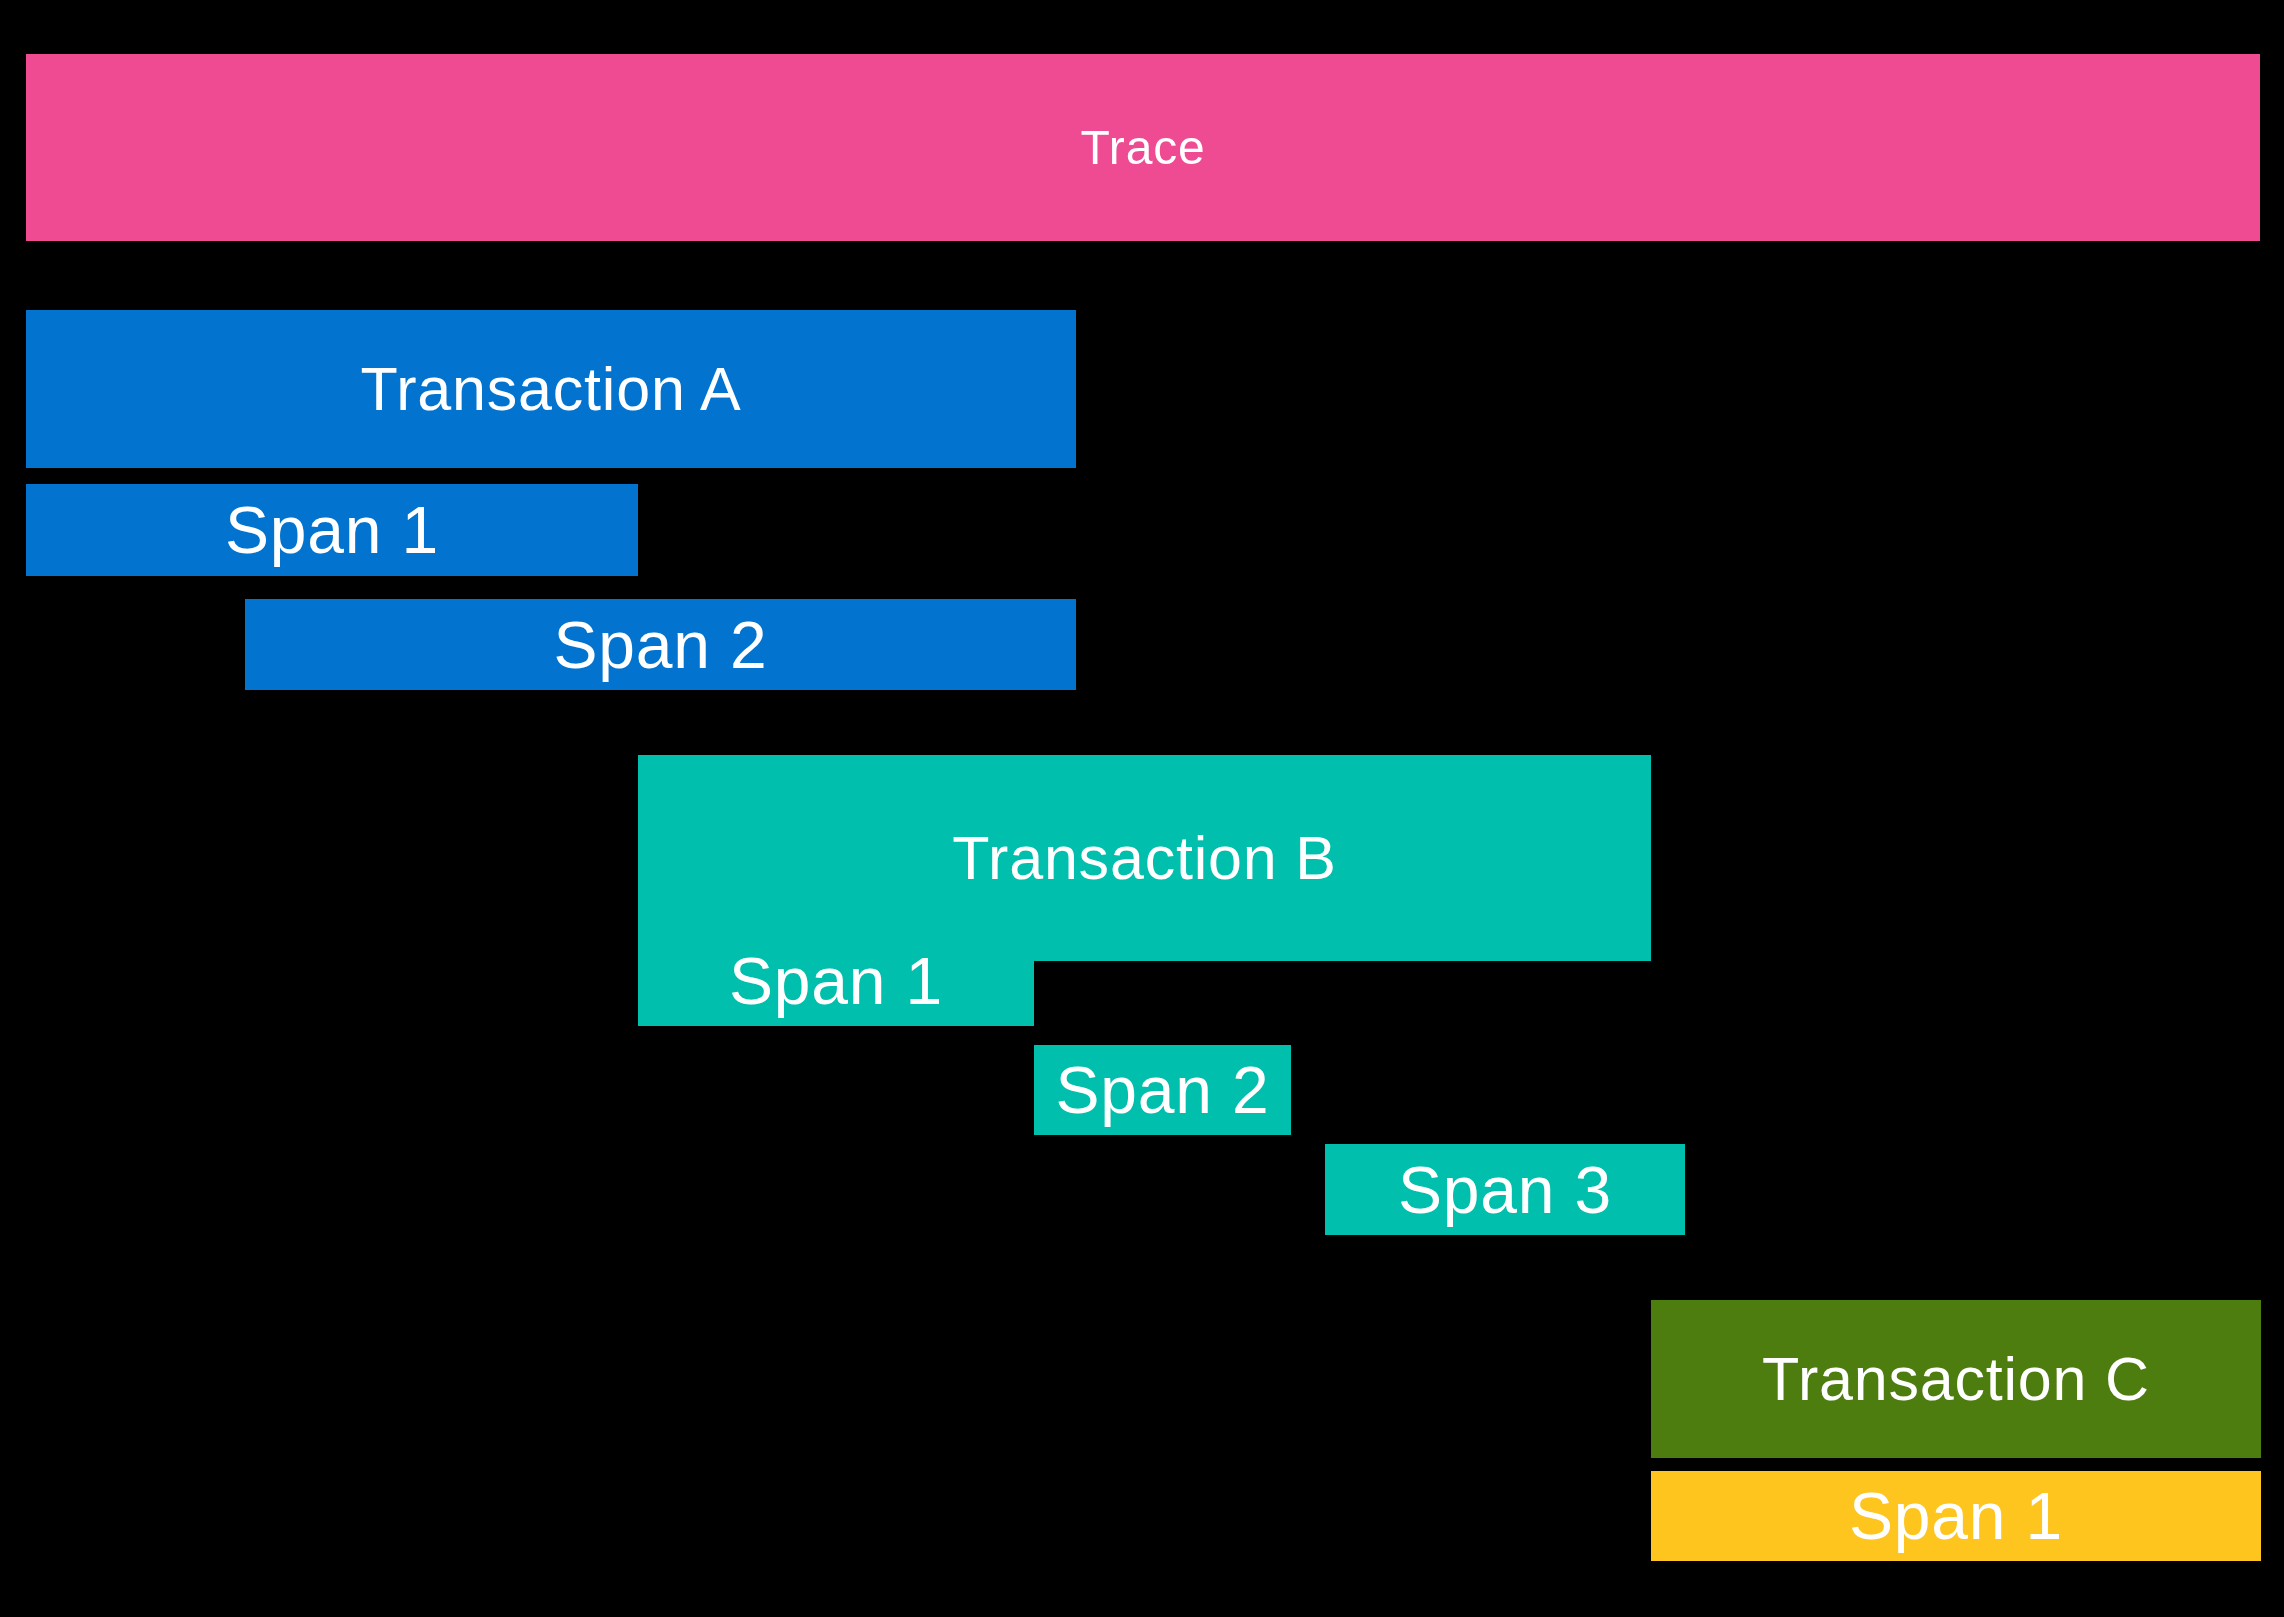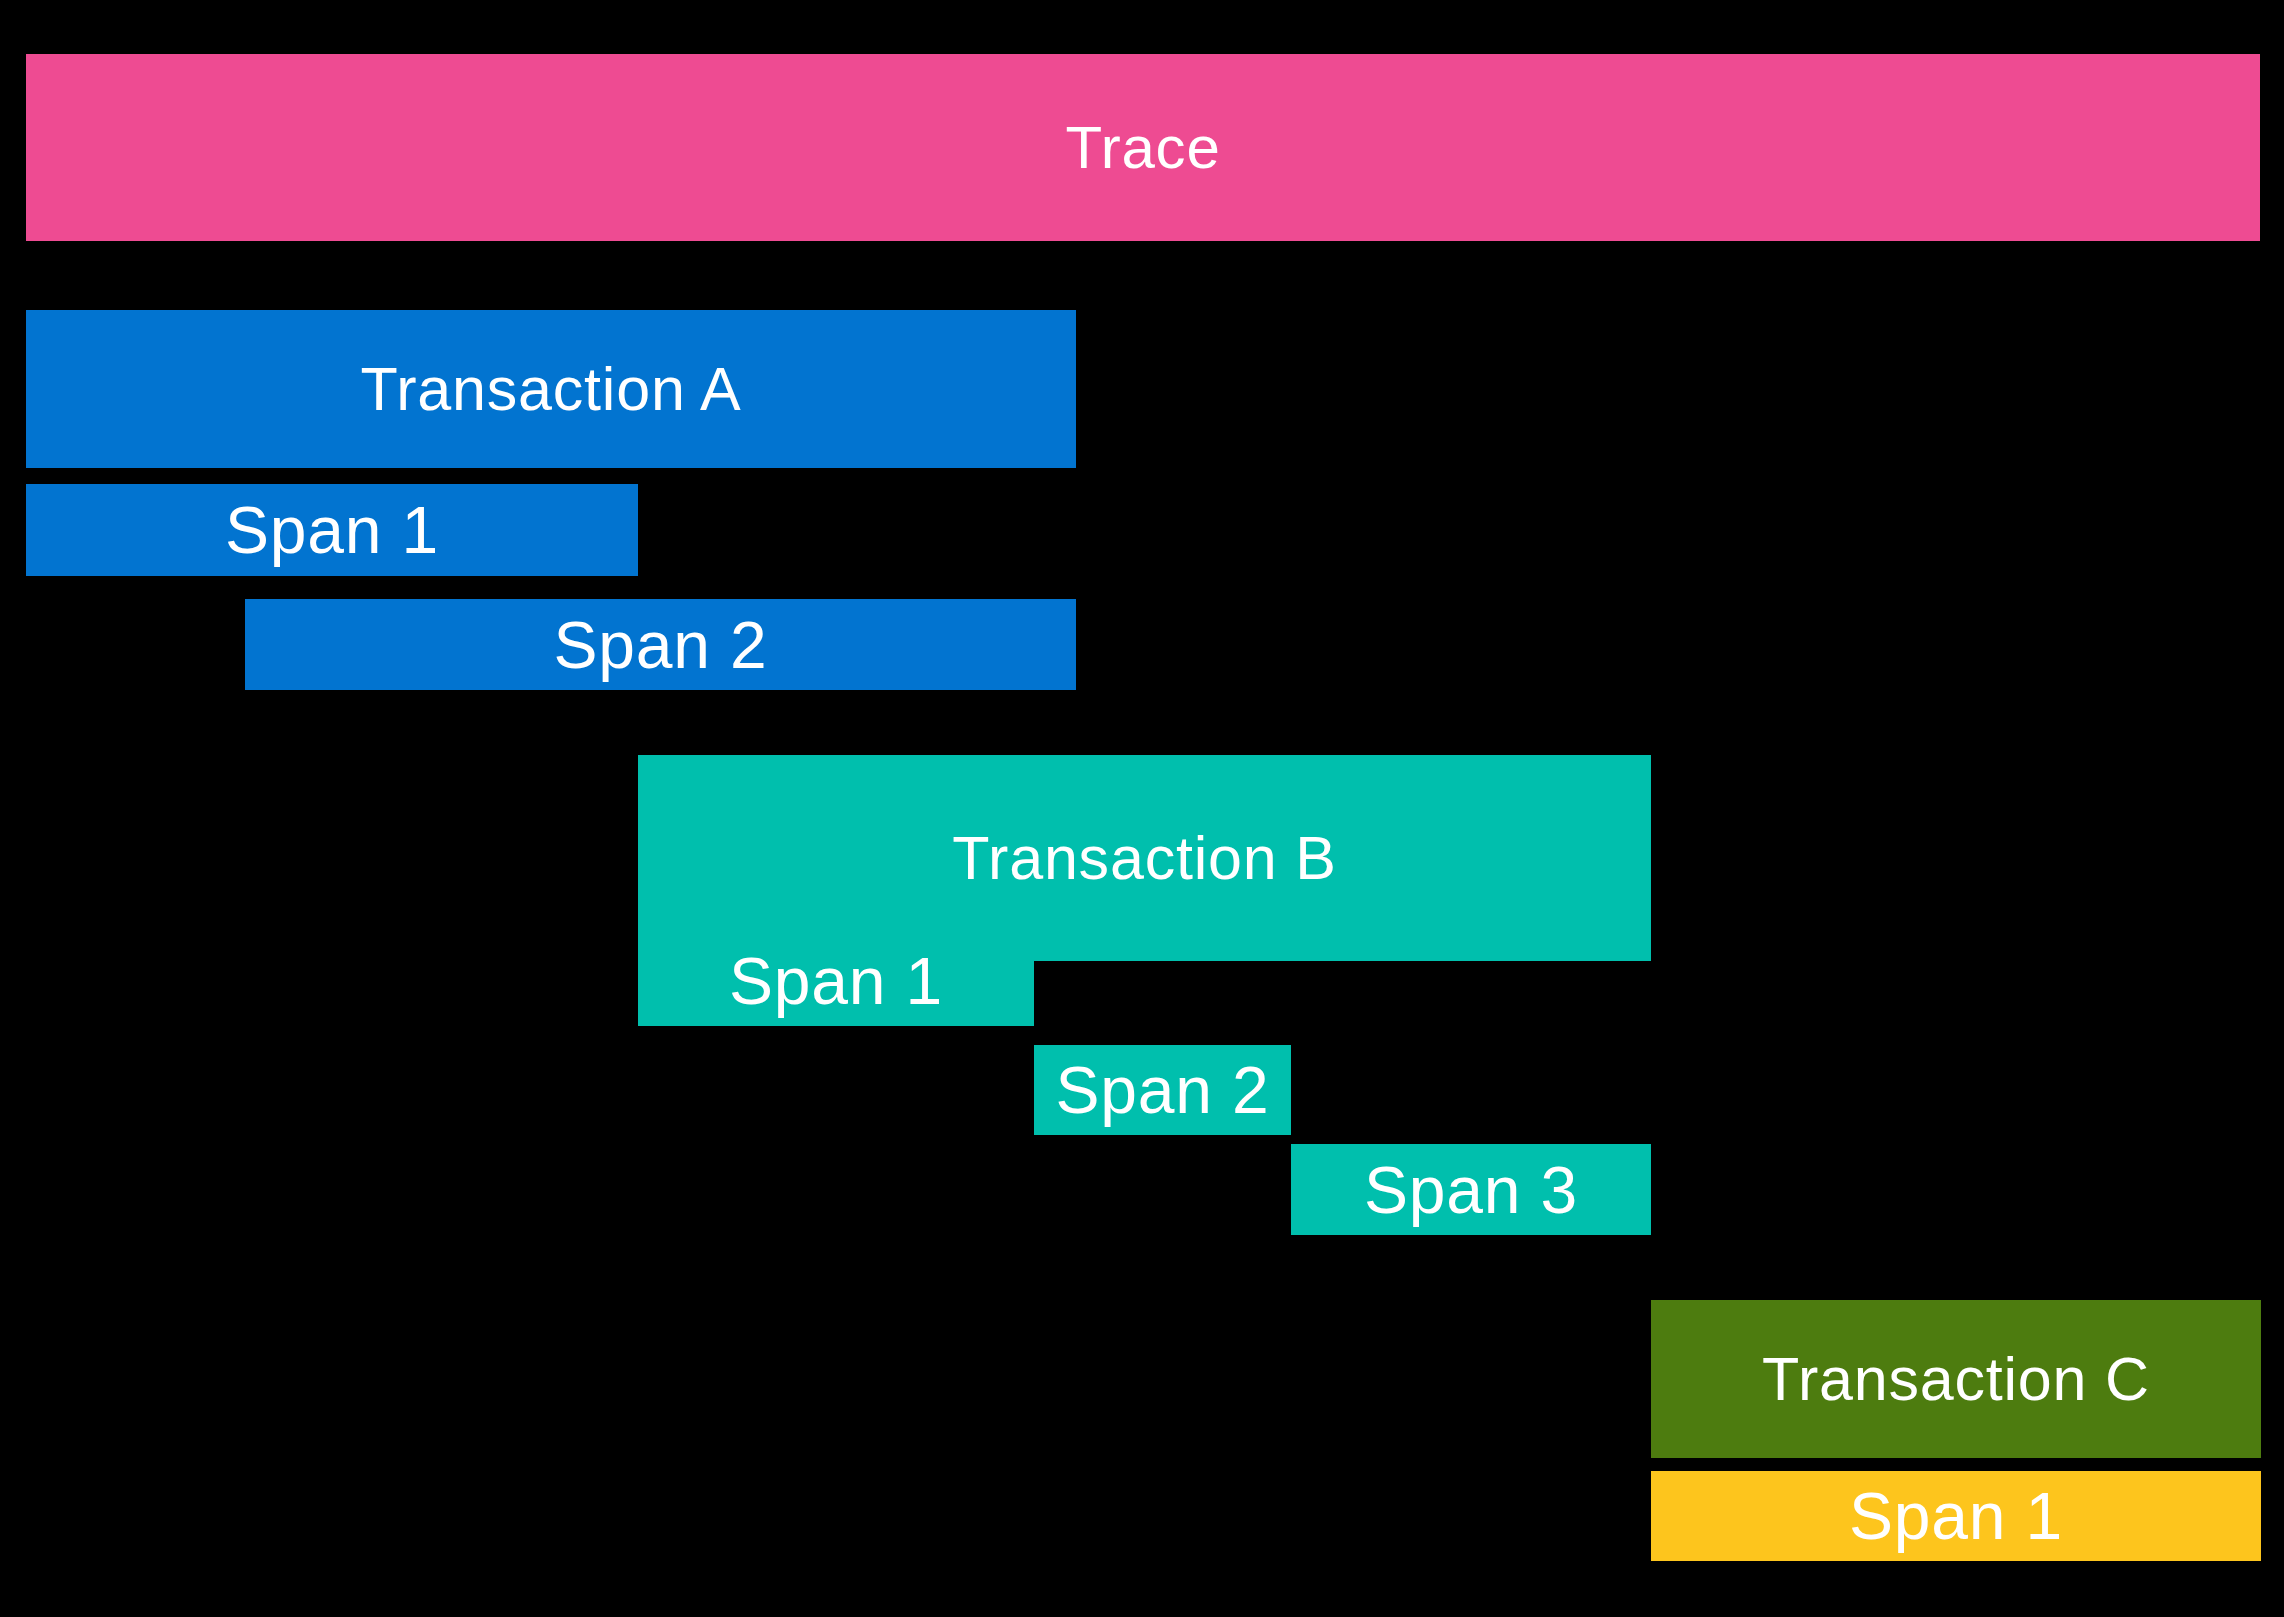--- a/index.html
+++ b/index.html
@@ -22,21 +22,21 @@
     justify-content: center;
     color: #ffffff;
     box-sizing: border-box;
   }
   .bar-label {
     font-weight: 500;
     letter-spacing: 0.8px;
     white-space: nowrap;
     line-height: 1;
   }
-  .trace-bar .bar-label       { font-size: 60px; }
+  .trace-bar .bar-label       { font-size: 48px; }
   .transaction-bar .bar-label { font-size: 61px; text-align: center; }
   .span-bar .bar-label        { font-size: 66px; }
 </style>
 </head>
 <body>
 
 <div class="canvas">
 
   <div class="bar trace-bar" style="left: 26px; top: 54px; width: 2234px; height: 187px; background: rgb(238, 75, 146);">
     <span class="bar-label">Trace</span>
@@ -54,21 +54,21 @@
 
   <div class="bar transaction-bar" style="left: 638px; top: 755px; width: 1013px; height: 206px; background: rgb(0, 191, 173);">
     <span class="bar-label">Transaction B</span>
   </div>
   <div class="bar span-bar" style="left: 638px; top: 936px; width: 396px; height: 90px; background: rgb(0, 191, 173);">
     <span class="bar-label">Span 1</span>
   </div>
   <div class="bar span-bar" style="left: 1034px; top: 1045px; width: 257px; height: 90px; background: rgb(0, 191, 173);">
     <span class="bar-label">Span 2</span>
   </div>
-  <div class="bar span-bar" style="left: 1291px; top: 1144px; width: 360px; height: 91px; background: rgb(0, 191, 173);">
+  <div class="bar span-bar" style="left: 1325px; top: 1144px; width: 360px; height: 91px; background: rgb(0, 191, 173);">
     <span class="bar-label">Span 3</span>
   </div>
 
   <div class="bar transaction-bar" style="left: 1651px; top: 1300px; width: 610px; height: 158px; background: #4d7c0f;">
     <span class="bar-label">Transaction C</span>
   </div>
   <div class="bar span-bar" style="left: 1651px; top: 1471px; width: 610px; height: 90px; background: rgb(253, 197, 29);">
     <span class="bar-label">Span 1</span>
   </div>
 

